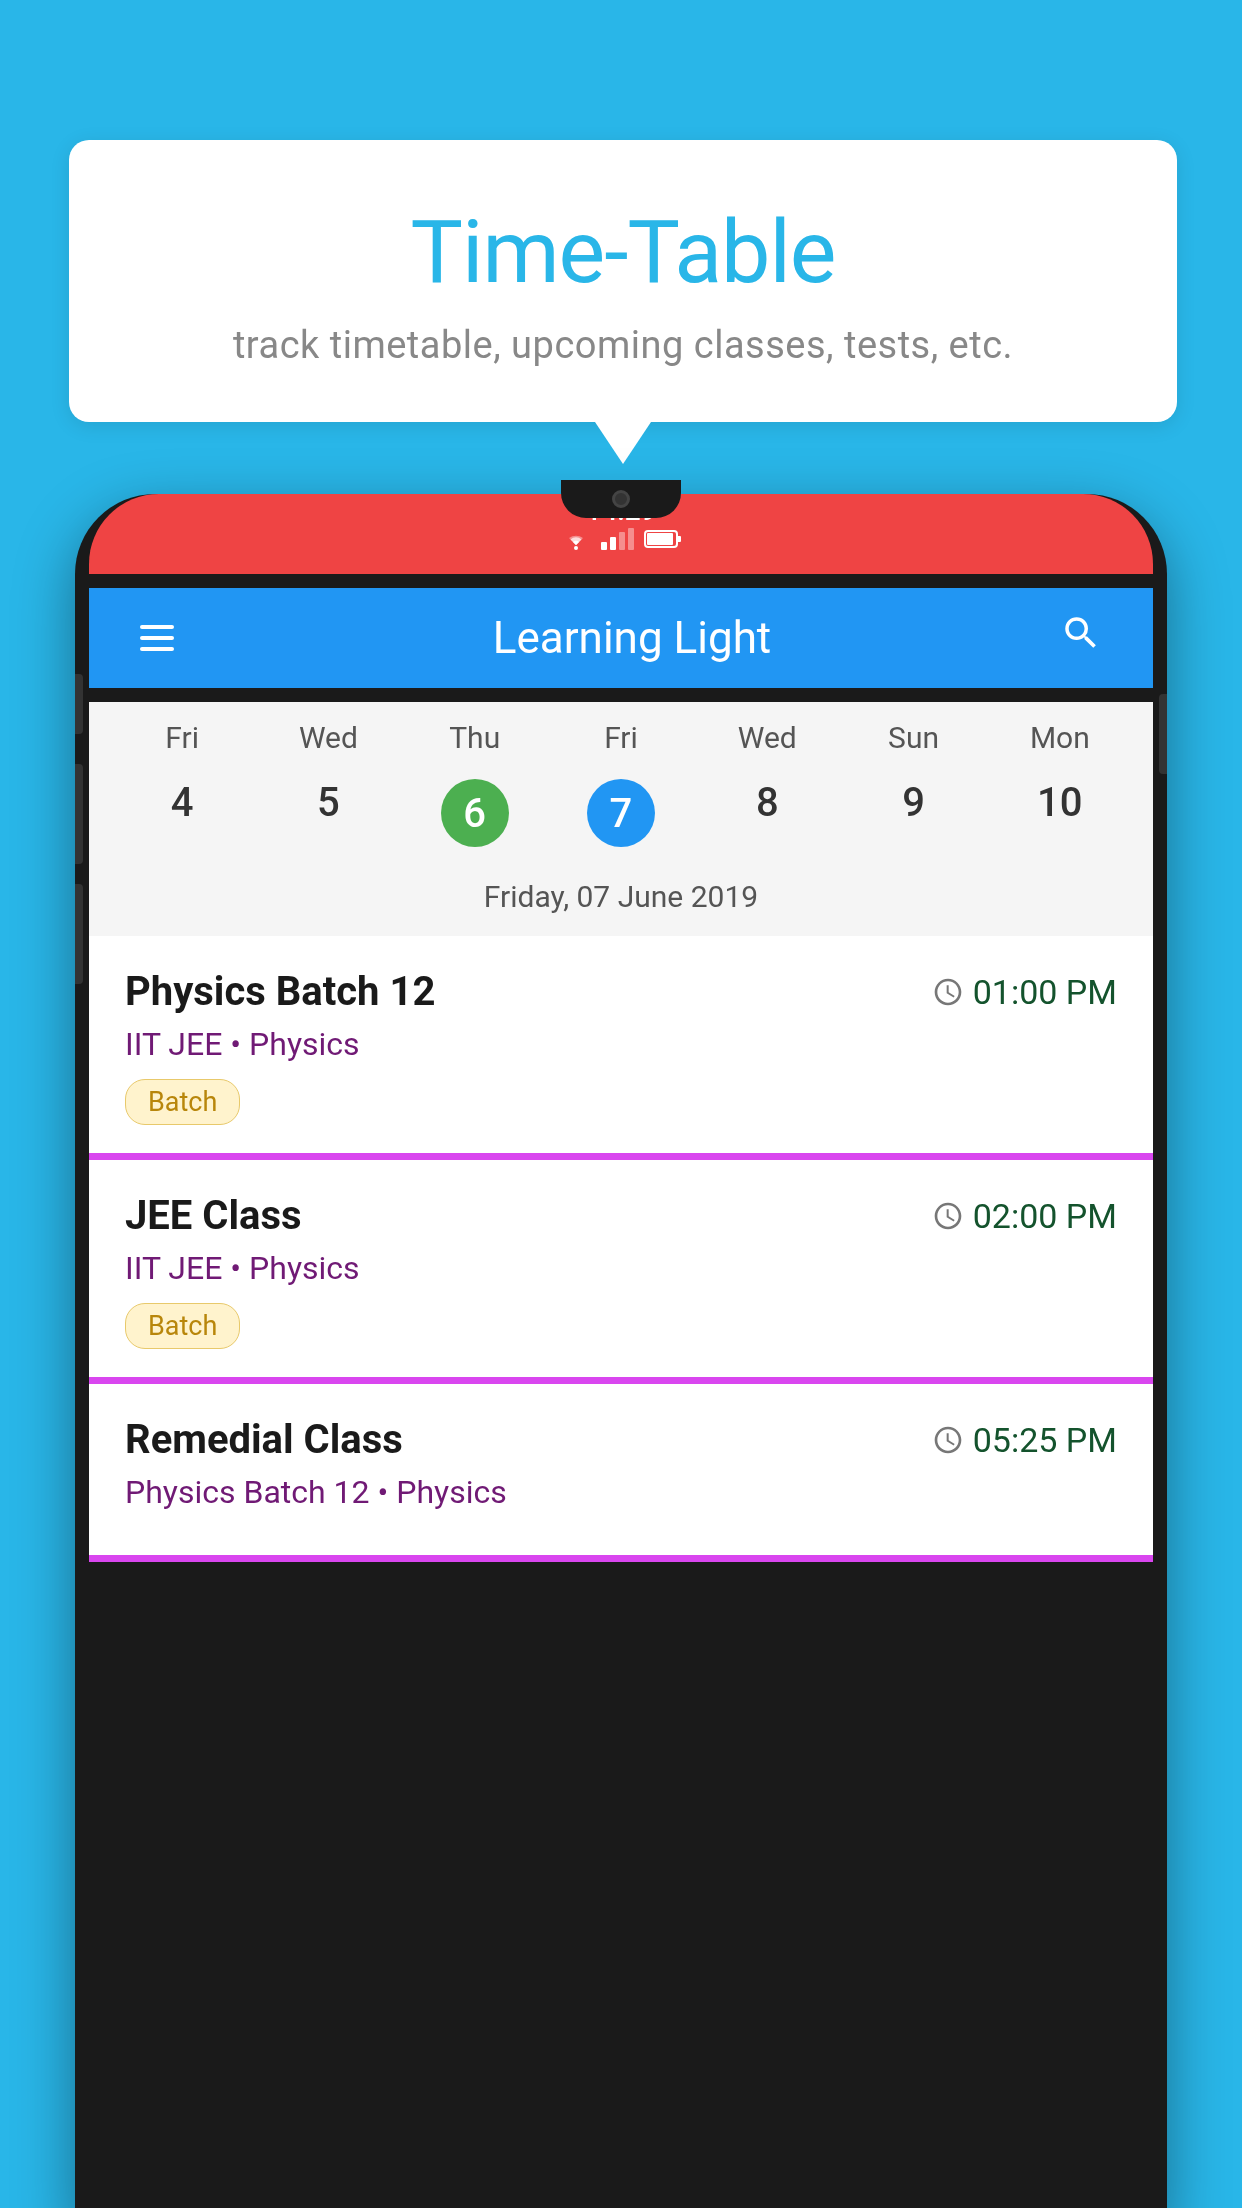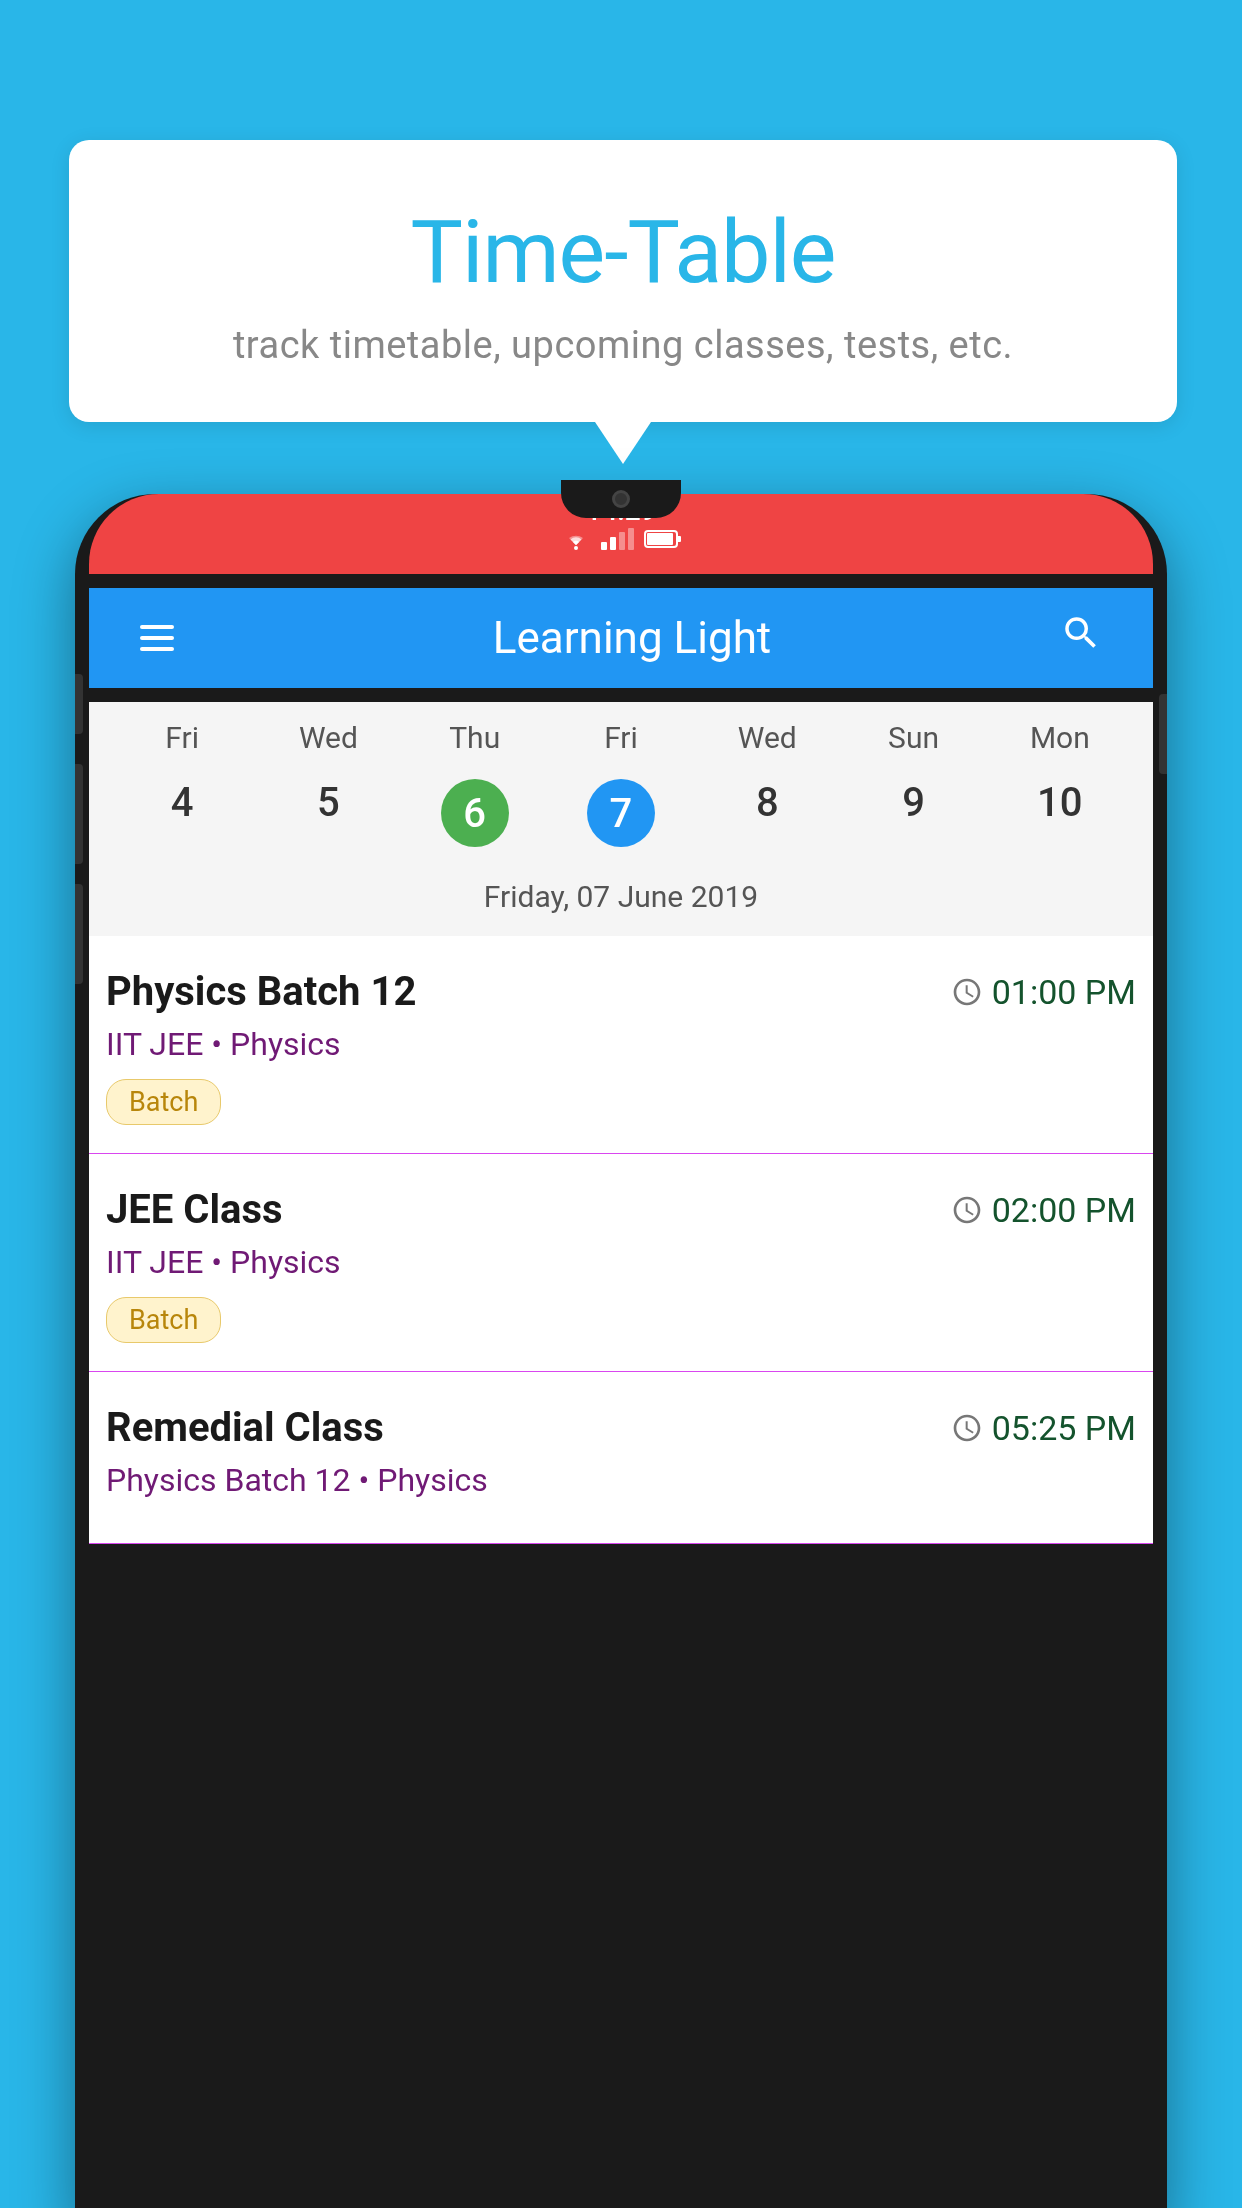--- a/index.html
+++ b/index.html
@@ -229,22 +229,22 @@
     }
 
     
     .schedule-container {
       background: white;
       margin: 0 14px;
       overflow: hidden;
     }
 
     .schedule-item {
-      padding: 32px 17px 28px;
-      border-bottom: 1px solid #d946ef;
+      padding: 32px 36px 28px;
+      border-bottom: 7px solid #d946ef;
     }
 
     .schedule-item-header {
       display: flex;
       align-items: center;
       justify-content: space-between;
       margin-bottom: 10px;
     }
 
     .schedule-item-title {

